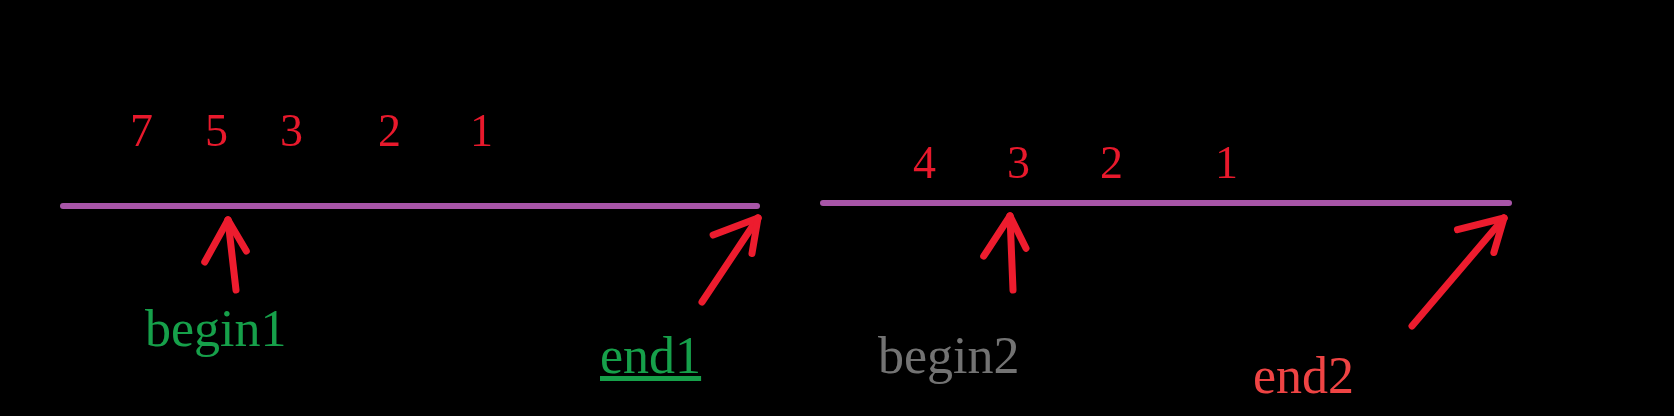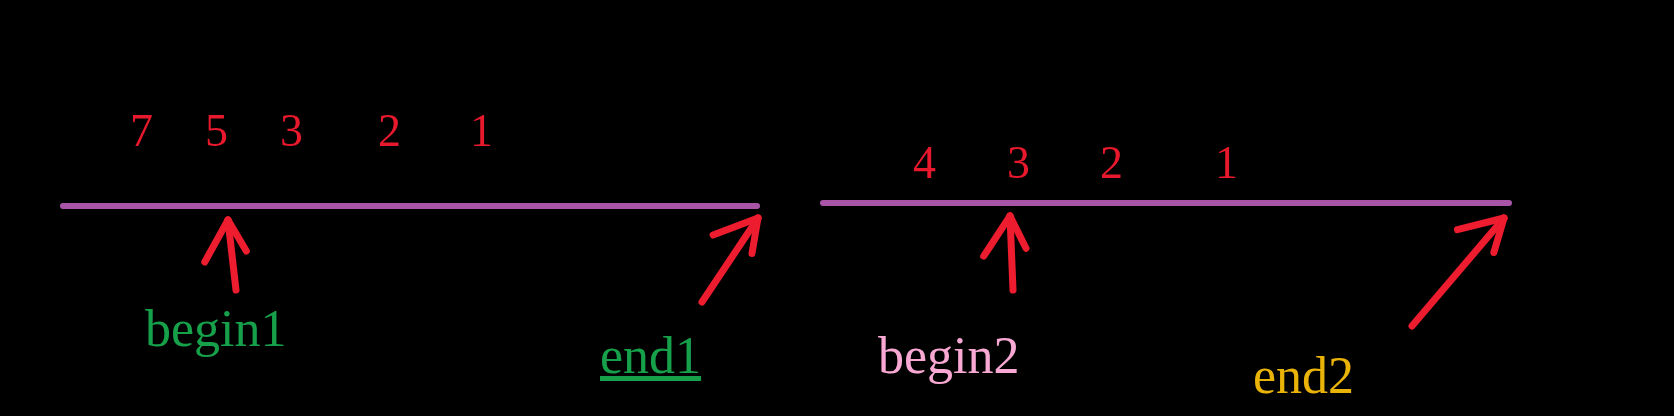--- a/index.html
+++ b/index.html
@@ -64,22 +64,22 @@
   <div class="num-label" id="a1-v3" style="left: 378px; top: 108px; color: rgb(232, 25, 44);">2</div>
   <div class="num-label" id="a1-v4" style="left: 470px; top: 108px; color: rgb(232, 25, 44);">1</div>
 
   <div class="num-label" id="a2-v0" style="left: 913px; top: 140px; color: rgb(232, 25, 44);">4</div>
   <div class="num-label" id="a2-v1" style="left: 1007px; top: 140px; color: rgb(232, 25, 44);">3</div>
   <div class="num-label" id="a2-v2" style="left: 1100px; top: 140px; color: rgb(232, 25, 44);">2</div>
   <div class="num-label" id="a2-v3" style="left: 1215px; top: 140px; color: rgb(232, 25, 44);">1</div>
 
   <div class="ptr-label" id="p-begin1" style="left: 145px; top: 303px; color: rgb(22, 160, 74);">begin1</div>
   <div class="ptr-label" id="p-end1" style="left: 600px; top: 330px; color: rgb(22, 160, 74); text-decoration: underline;">end1</div>
-  <div class="ptr-label" id="p-begin2" style="left: 878px; top: 330px; color: #f9a8d4;">begin2</div>
-  <div class="ptr-label" id="p-end2" style="left: 1253px; top: 350px; color: #eab308; font-family: Liberation Serif, serif;">end2</div>
+  <div class="ptr-label" id="p-begin2" style="left: 878px; top: 330px; color: #737373;">begin2</div>
+  <div class="ptr-label" id="p-end2" style="left: 1253px; top: 350px; color: #ef4444; font-family: Liberation Serif, serif;">end2</div>
 
   <svg class="overlay" id="arrow-layer" viewBox="0 0 1674 416">
     <g id="arrow-begin1">
         <line x1="236" y1="290" x2="228" y2="220" stroke="#ed1c2e" stroke-width="7" stroke-linecap="round"></line>
         <line x1="228" y1="220" x2="204.7265140040264" y2="261.98029120426895" stroke="#ed1c2e" stroke-width="7" stroke-linecap="round"></line>
         <line x1="228" y1="220" x2="246.316852895912" y2="250.99181988831117" stroke="#ed1c2e" stroke-width="7" stroke-linecap="round"></line>
       </g>
     <g id="arrow-end1">
         <line x1="702" y1="302" x2="758" y2="218" stroke="#ed1c2e" stroke-width="7" stroke-linecap="round"></line>
         <line x1="758" y1="218" x2="713.124367233925" y2="235.03459960915956" stroke="#ed1c2e" stroke-width="7" stroke-linecap="round"></line>

